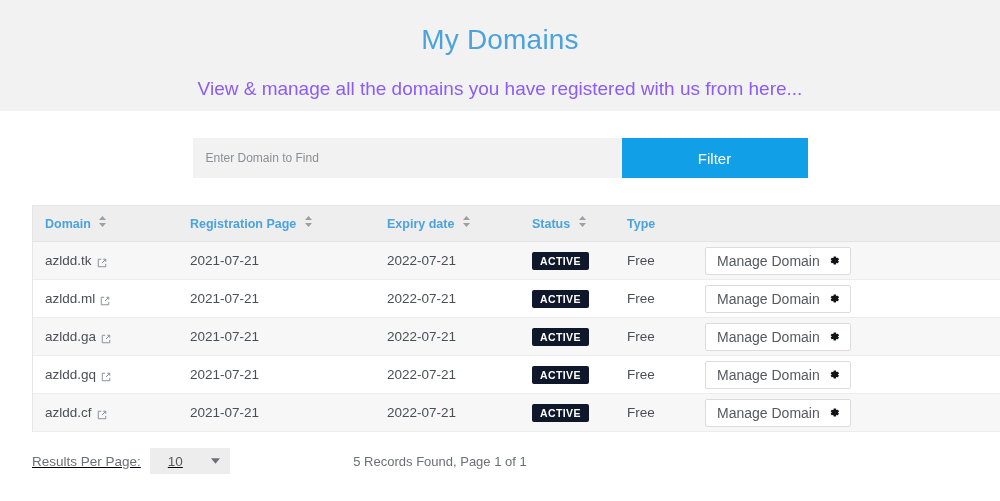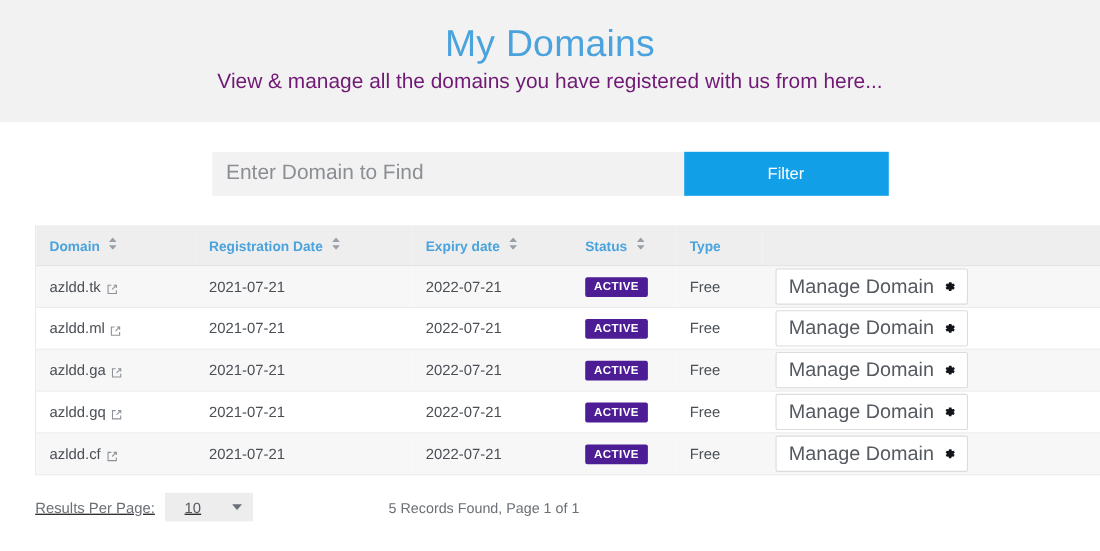--- a/index.html
+++ b/index.html
@@ -14,52 +14,52 @@
   
   .banner {
     width: 1000px;
     height: 111px;
     background: #f2f2f2;
     text-align: center;
     padding-top: 19px;
   }
   .page-title {
     color: #4ba3dd;
-    font-size: 34px;
+    font-size: 28px;
     font-weight: 400;
     line-height: 42px;
     letter-spacing: 0.2px;
   }
   .page-subtitle {
-    color: #701a75;
+    color: #8b5cf6;
     font-size: 19px;
     font-weight: 400;
     line-height: 26px;
-    margin-top: 1px;
+    margin-top: 15px;
   }
 
   
   .filter-wrap {
     width: 1000px;
     padding-top: 27px;
     display: flex;
     justify-content: center;
   }
   .filter-row {
     display: flex;
     width: 615px;
     height: 40px;
   }
   .filter-input {
     flex: 1 1 auto;
     background: #f2f2f2;
     border: none;
     outline: none;
     font-family: "Liberation Sans", sans-serif;
-    font-size: 19px;
+    font-size: 12px;
     color: #a21caf;
     padding: 0 13px;
   }
   .filter-input::placeholder { color: #8b8f94; opacity: 1; }
   .filter-btn {
     width: 186px;
     background: #119fe8;
     border: none;
     color: #ffffff;
     font-family: "Liberation Sans", sans-serif;
@@ -123,40 +123,40 @@
     color: #4a4f55;
     text-decoration: none;
     display: inline-flex;
     align-items: flex-end;
     gap: 5px;
   }
   .ext-icon { display: inline-block; color: #8d9298; line-height: 0; }
 
   .badge-active {
     display: inline-block;
-    background: #4c1d95;
+    background: #0f172a;
     color: #ffffff;
     font-size: 10.5px;
     font-weight: 700;
     letter-spacing: 0.4px;
     padding: 3px 8px 3px 8px;
     border-radius: 2px;
     line-height: 12px;
   }
 
   .manage-btn {
     display: inline-flex;
     align-items: center;
     gap: 9px;
     background: #ffffff;
     border: 1px solid #dcdcdc;
     border-radius: 2px;
     color: #555a60;
     font-family: "Liberation Sans", sans-serif;
-    font-size: 18px;
+    font-size: 14px;
     padding: 5px 10px 5px 11px;
     cursor: pointer;
     white-space: nowrap;
   }
   .gear-icon { line-height: 0; color: #111418; }
 
   
   .footer {
     margin: 16px 32px 0 32px;
     width: 936px;
@@ -227,21 +227,21 @@
         <th class="c-domain">
           <span>Domain</span>
           <span class="sort-icon">
             <svg width="7" height="11" viewBox="0 0 7 11" fill="currentColor" aria-hidden="true">
               <path d="M3.5 0 L7 4 L0 4 Z"></path>
               <path d="M3.5 11 L0 7 L7 7 Z"></path>
             </svg>
           </span>
         </th>
         <th class="c-reg">
-          <span>Registration Date</span>
+          <span>Registration Page</span>
           <span class="sort-icon">
             <svg width="7" height="11" viewBox="0 0 7 11" fill="currentColor" aria-hidden="true">
               <path d="M3.5 0 L7 4 L0 4 Z"></path>
               <path d="M3.5 11 L0 7 L7 7 Z"></path>
             </svg>
           </span>
         </th>
         <th class="c-exp">
           <span>Expiry date</span>
           <span class="sort-icon">

